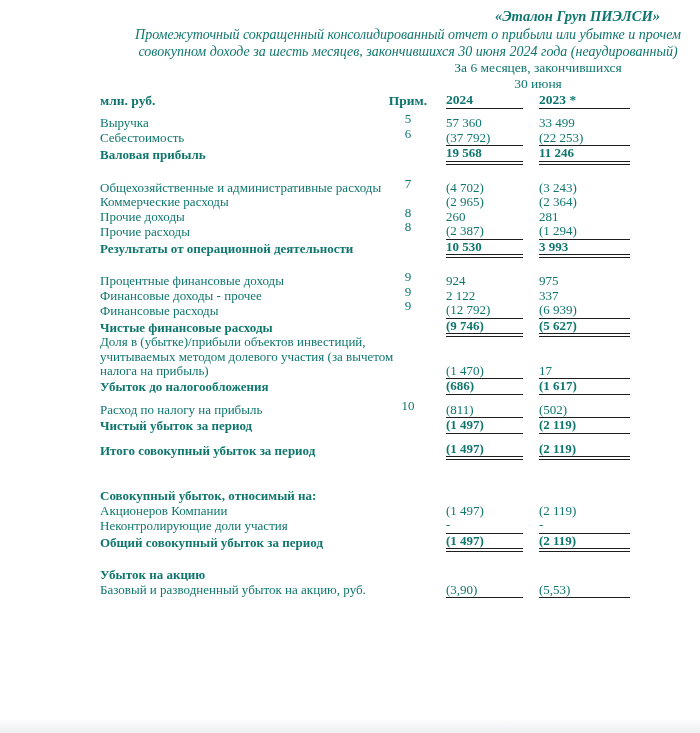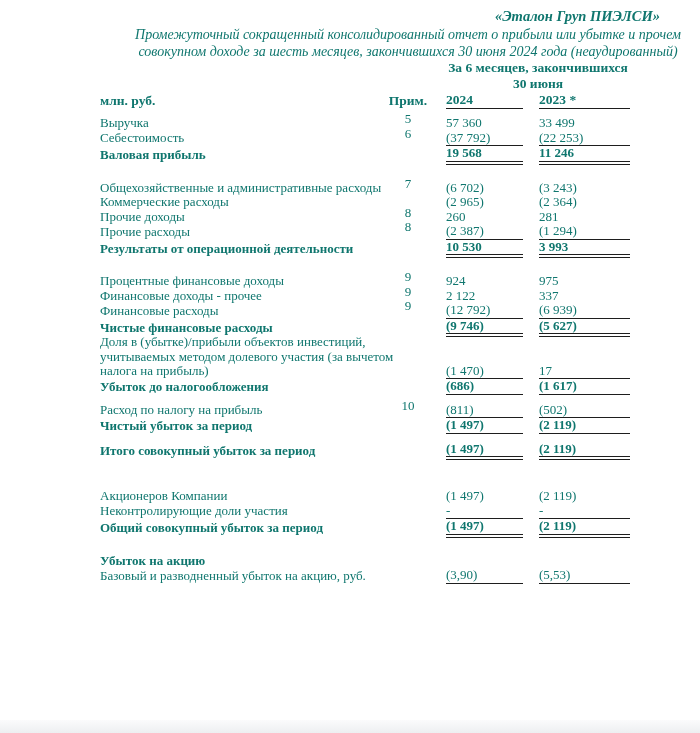--- a/index.html
+++ b/index.html
@@ -31,21 +31,21 @@
   table.fin {
     margin-left: 100px;
     width: 530px;
     border-collapse: collapse;
     table-layout: fixed;
     font-size: 13px;
   }
   table.fin td { padding: 0; }
   .period {
     text-align: center;
-    font-weight: bold;
+    font-weight: normal;
     font-size: 13.5px;
     line-height: 16px;
     padding-top: 22px;
     vertical-align: bottom;
   }
   .colhead td { padding-top: 13px; vertical-align: bottom; }
   .unit  { font-weight: bold; font-size: 13.5px; white-space: nowrap; }
   .noteh { font-weight: bold; font-size: 13.5px; text-align: center; white-space: nowrap; }
   .yearh {
     font-weight: bold;
@@ -141,21 +141,21 @@
           <td></td>
           <td class="val b u2">11 246</td>
         </tr>
         <tr class="spacer normal">
           <td colspan="6"></td>
         </tr>
         <tr>
           <td class="lbl">Общехозяйственные и административные расходы</td>
           <td class="note"><span class="note-inner">7</span></td>
           <td></td>
-          <td class="val">(6 702)</td>
+          <td class="val">(4 702)</td>
           <td></td>
           <td class="val">(3 243)</td>
         </tr>
         <tr>
           <td class="lbl" colspan="2">Коммерческие расходы</td>
           <td></td>
           <td class="val">(2 965)</td>
           <td></td>
           <td class="val">(2 364)</td>
         </tr>
@@ -257,20 +257,27 @@
           <td class="lbl b" colspan="2">Итого совокупный убыток за период</td>
           <td></td>
           <td class="val b u2">(1 497)</td>
           <td></td>
           <td class="val b u2">(2 119)</td>
         </tr>
         <tr class="spacer large">
           <td colspan="6"></td>
         </tr>
         <tr>
+          <td class="lbl b" colspan="2">Совокупный убыток, относимый на:</td>
+          <td></td>
+          <td class="val b"></td>
+          <td></td>
+          <td class="val b"></td>
+        </tr>
+        <tr>
           <td class="lbl" colspan="2">Акционеров Компании</td>
           <td></td>
           <td class="val">(1 497)</td>
           <td></td>
           <td class="val">(2 119)</td>
         </tr>
         <tr>
           <td class="lbl" colspan="2">Неконтролирующие доли участия</td>
           <td></td>
           <td class="val u1">-</td>

